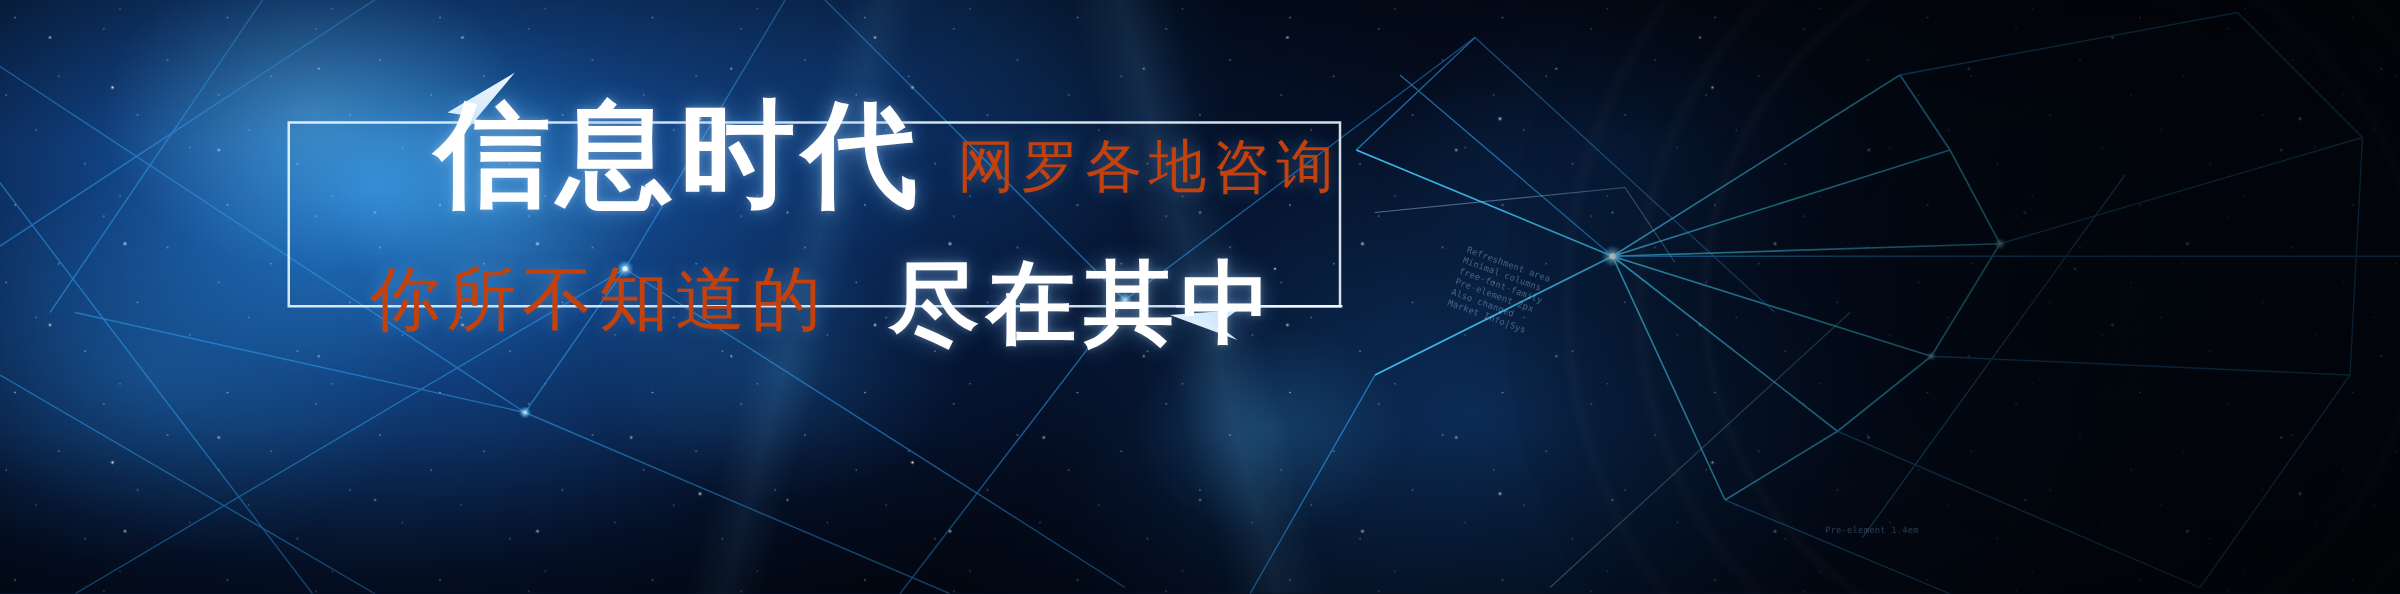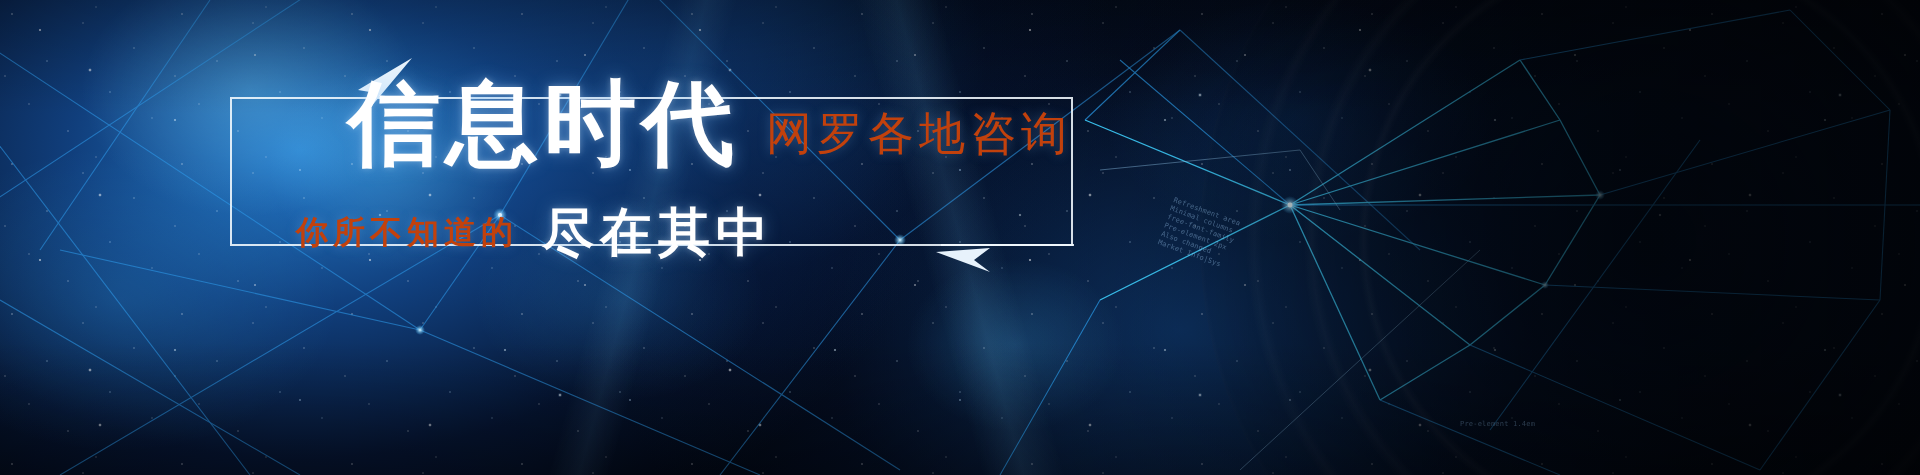--- a/index.html
+++ b/index.html
@@ -138,32 +138,32 @@
 
   .big{
     font-family:"DejaVu Sans","Liberation Sans",sans-serif;
     font-weight:700;
     color:#ffffff;
     letter-spacing:6px;
     line-height:1;
     text-shadow:0 0 18px rgba(120,190,255,.45), 0 0 6px rgba(255,255,255,.28);
   }
   #t-main{font-size:92px;}
-  #t-main2{font-size:52px;}
+  #t-main2{font-size:72px;margin-left:15px;}
 
   .small{
     font-family:"DejaVu Sans","Liberation Sans",sans-serif;
     font-weight:400;
     color:#c2410c;
     letter-spacing:5px;
     line-height:1;
     text-shadow:0 0 12px rgba(120,190,255,.35);
   }
   #t-sub{font-size:46px; margin-left:26px; margin-bottom:14px;}
-  #t-sub2{font-size:32px; margin-bottom:10px; margin-right:24px;font-weight:bold;}
+  #t-sub2{font-size:56px; margin-bottom:10px; margin-right:34px;}
   .arrow-svg{position:absolute;}
 
   
   #streaks{
     background:
       linear-gradient(255deg, rgba(80,170,255,0) 48%, rgba(110,195,255,.12) 50%, rgba(80,170,255,0) 52%),
       linear-gradient(285deg, rgba(80,170,255,0) 64%, rgba(120,200,255,.09) 65.5%, rgba(80,170,255,0) 67%);
     mix-blend-mode:screen;
   }
 </style>

